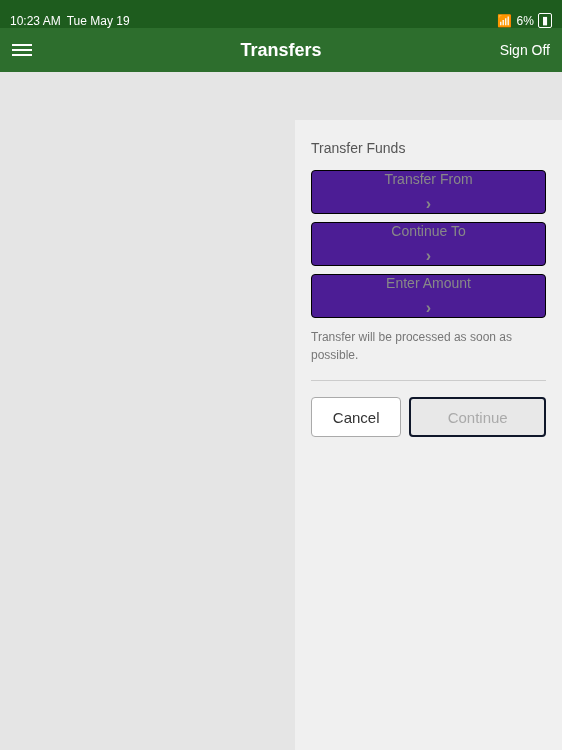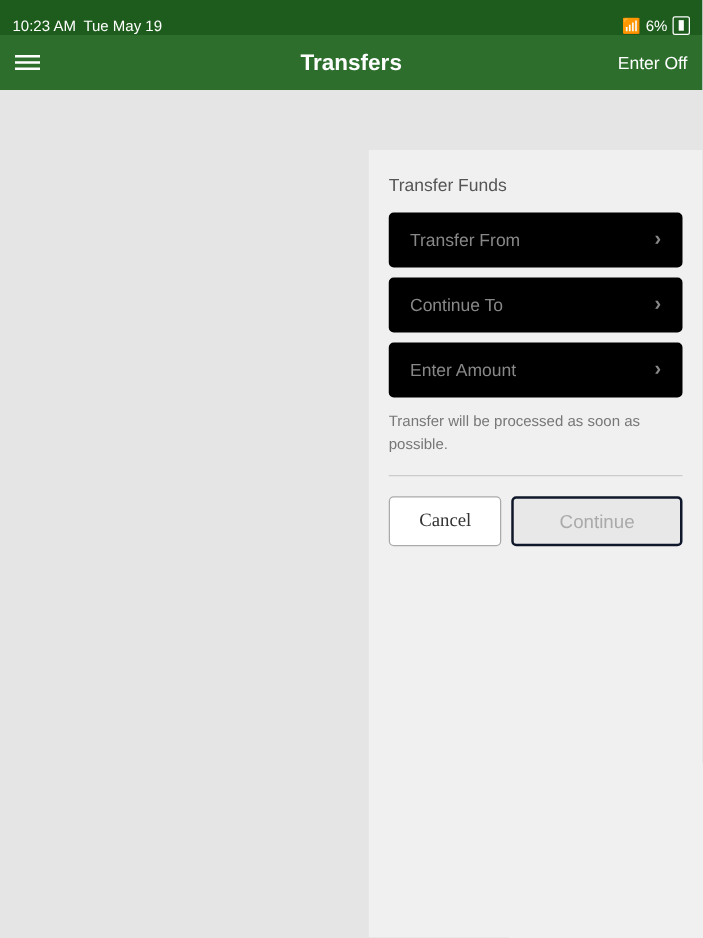--- a/index.html
+++ b/index.html
@@ -111,29 +111,30 @@
     .section-title {
       font-size: 14px;
       color: #555;
       margin-bottom: 14px;
     }
 
     
     .form-field {
       width: 100%;
       height: 44px;
-      background: #000000;
-      border: 5px solid #000000;
+      background: #4c1d95;
+      border: 1px solid #000000;
       border-radius: 4px;
       display: flex;
       align-items: center;
       justify-content: space-between;
       padding: 0 12px;
       margin-bottom: 8px;
       cursor: pointer;
+      flex-direction: column;
     }
 
     .form-field-label {
       font-size: 14px;
       color: #888;
     }
 
     .form-field-chevron {
       color: #888;
       font-size: 16px;
@@ -164,21 +165,21 @@
 
     .btn-cancel {
       flex: 1;
       height: 40px;
       background: white;
       border: 1px solid #aaa;
       border-radius: 4px;
       font-size: 15px;
       color: #333;
       cursor: pointer;
-      font-family: Liberation Serif, serif;
+      font-family: Liberation Sans, sans-serif;
     }
 
     .btn-continue {
       flex: 1.5;
       height: 40px;
       background: #e8e8e8;
       border: 2px solid #0f172a;
       border-radius: 4px;
       font-size: 15px;
       color: #aaa;
@@ -201,21 +202,21 @@
   </div>
 </div>
 
 <div class="nav-bar">
   <div class="nav-menu-btn">
     <span class="hamburger-line"></span>
     <span class="hamburger-line"></span>
     <span class="hamburger-line"></span>
   </div>
   <span class="nav-title">Transfers</span>
-  <span class="nav-signoff">Enter Off</span>
+  <span class="nav-signoff">Sign Off</span>
 </div>
 
 <div class="main-layout">
 
   <div class="left-panel"></div>
 
   <div class="right-panel">
 
     <div class="section-title">Transfer Funds</div>
 

